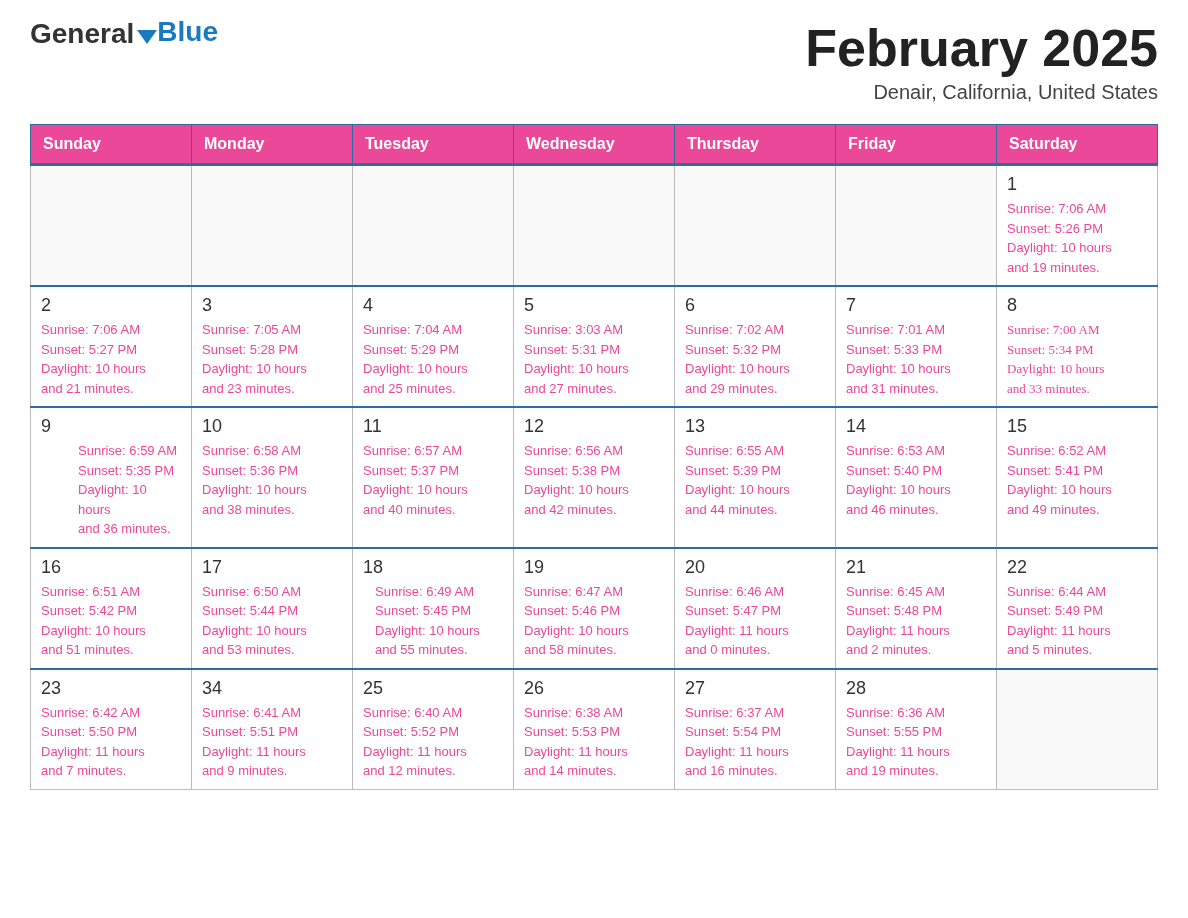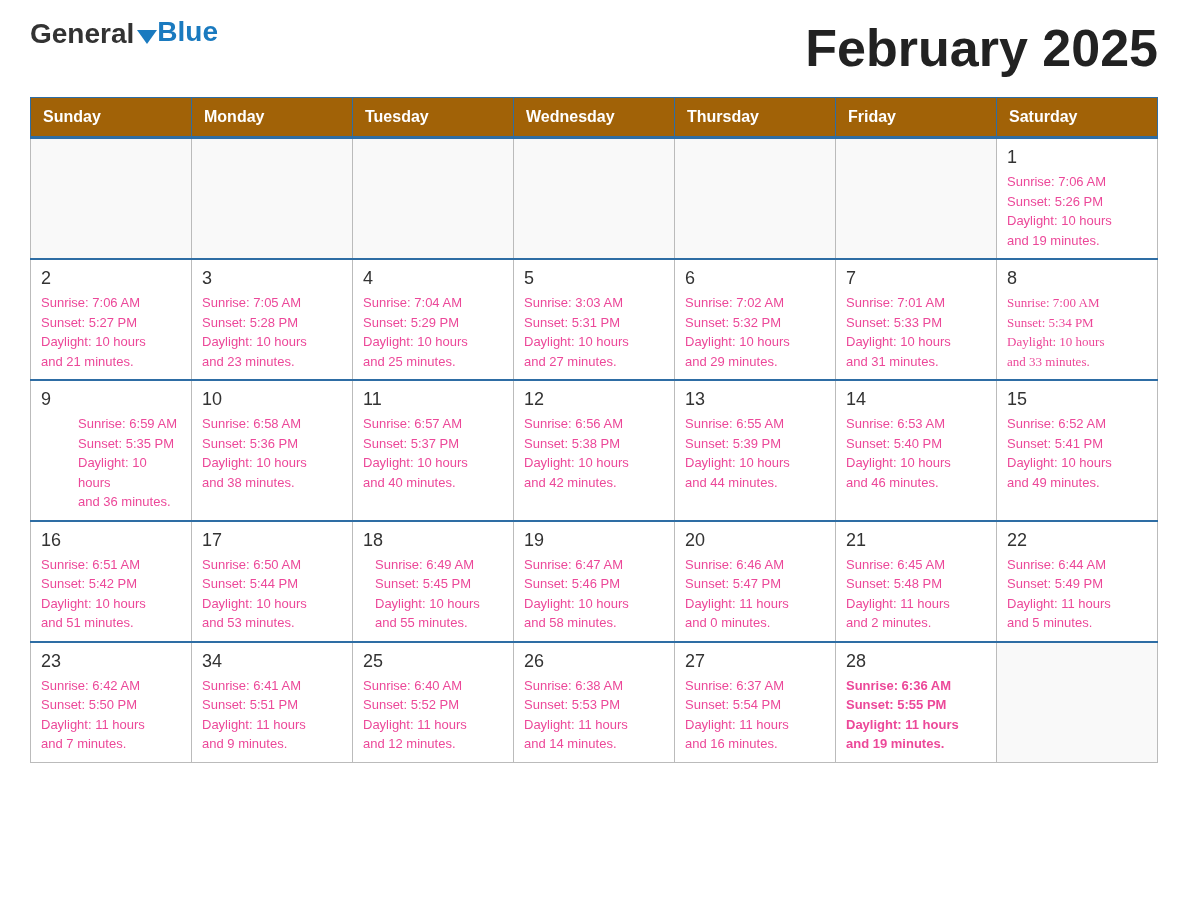--- a/index.html
+++ b/index.html
@@ -51,21 +51,21 @@
       font-size: 20px;
       color: #444;
       margin-top: 4px;
     }
     .calendar {
       width: 100%;
       border-collapse: collapse;
       border: 1px solid #999;
     }
     .calendar th {
-      background-color: #a16207;
+      background-color: #ec4899;
       color: #fff;
       font-size: 16px;
       font-weight: bold;
       padding: 10px 12px;
       text-align: left;
       border: 1px solid #2e6da4;
     }
     .calendar td {
       vertical-align: top;
       padding: 8px 10px;
@@ -103,20 +103,21 @@
 <div class="header">
   <div class="logo">
     <div class="logo-line1">
       <span class="logo-text">General</span>
       <span style="display:inline-block; width:0; height:0; border-left:10px solid transparent; border-right:10px solid transparent; border-top:14px solid #1a7abf; margin-left:3px; margin-top:6px;"></span>
     </div>
     <div class="logo-line2">Blue</div>
   </div>
   <div class="title-block">
     <div class="month-title">February 2025</div>
+    <div class="location">Denair, California, United States</div>
   </div>
 </div>
 
 <table class="calendar">
   <thead>
     <tr>
     <th>Sunday</th>
         <th>Monday</th>
         <th>Tuesday</th>
         <th>Wednesday</th>
@@ -325,21 +326,21 @@
         </td>
         <td>
           <span class="day-number">27</span>
           <div class="day-info" style="white-space: pre-line;">Sunrise: 6:37 AM
 Sunset: 5:54 PM
 Daylight: 11 hours
 and 16 minutes.</div>
         </td>
         <td>
           <span class="day-number">28</span>
-          <div class="day-info" style="white-space: pre-line; font-weight: bold;">Sunrise: 6:36 AM
+          <div class="day-info" style="white-space: pre-line;">Sunrise: 6:36 AM
 Sunset: 5:55 PM
 Daylight: 11 hours
 and 19 minutes.</div>
         </td>
         <td class="empty-cell"></td>
       </tr>
     </tbody>
 </table>
 
 </body></html>

